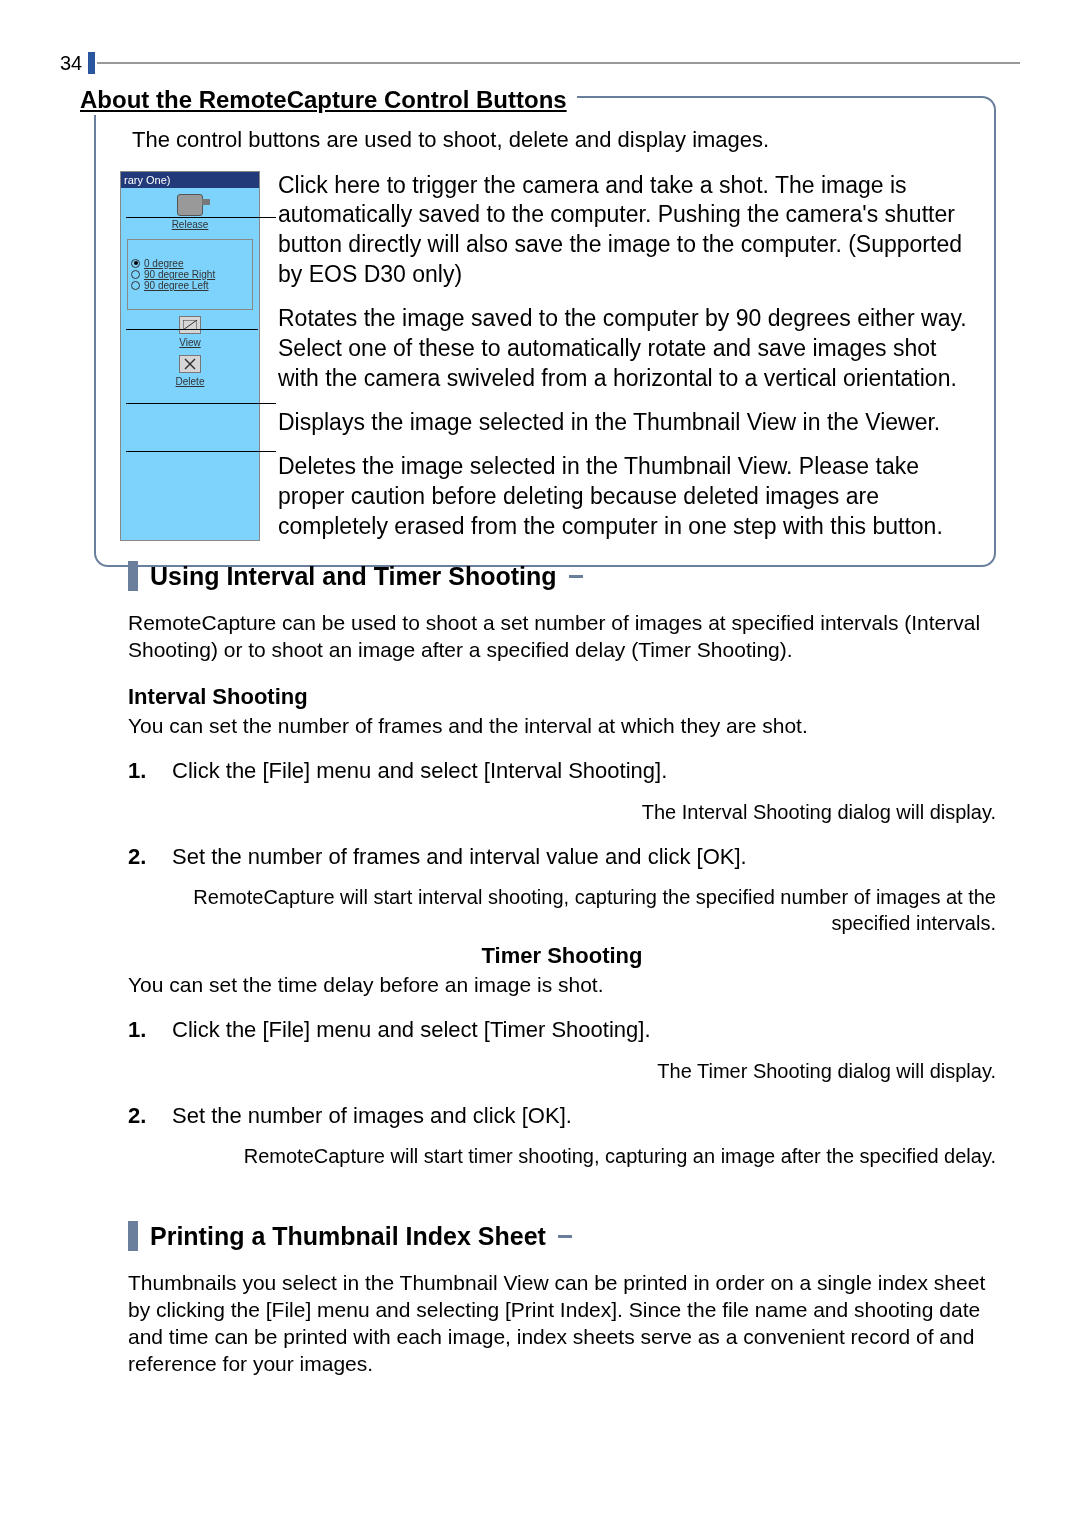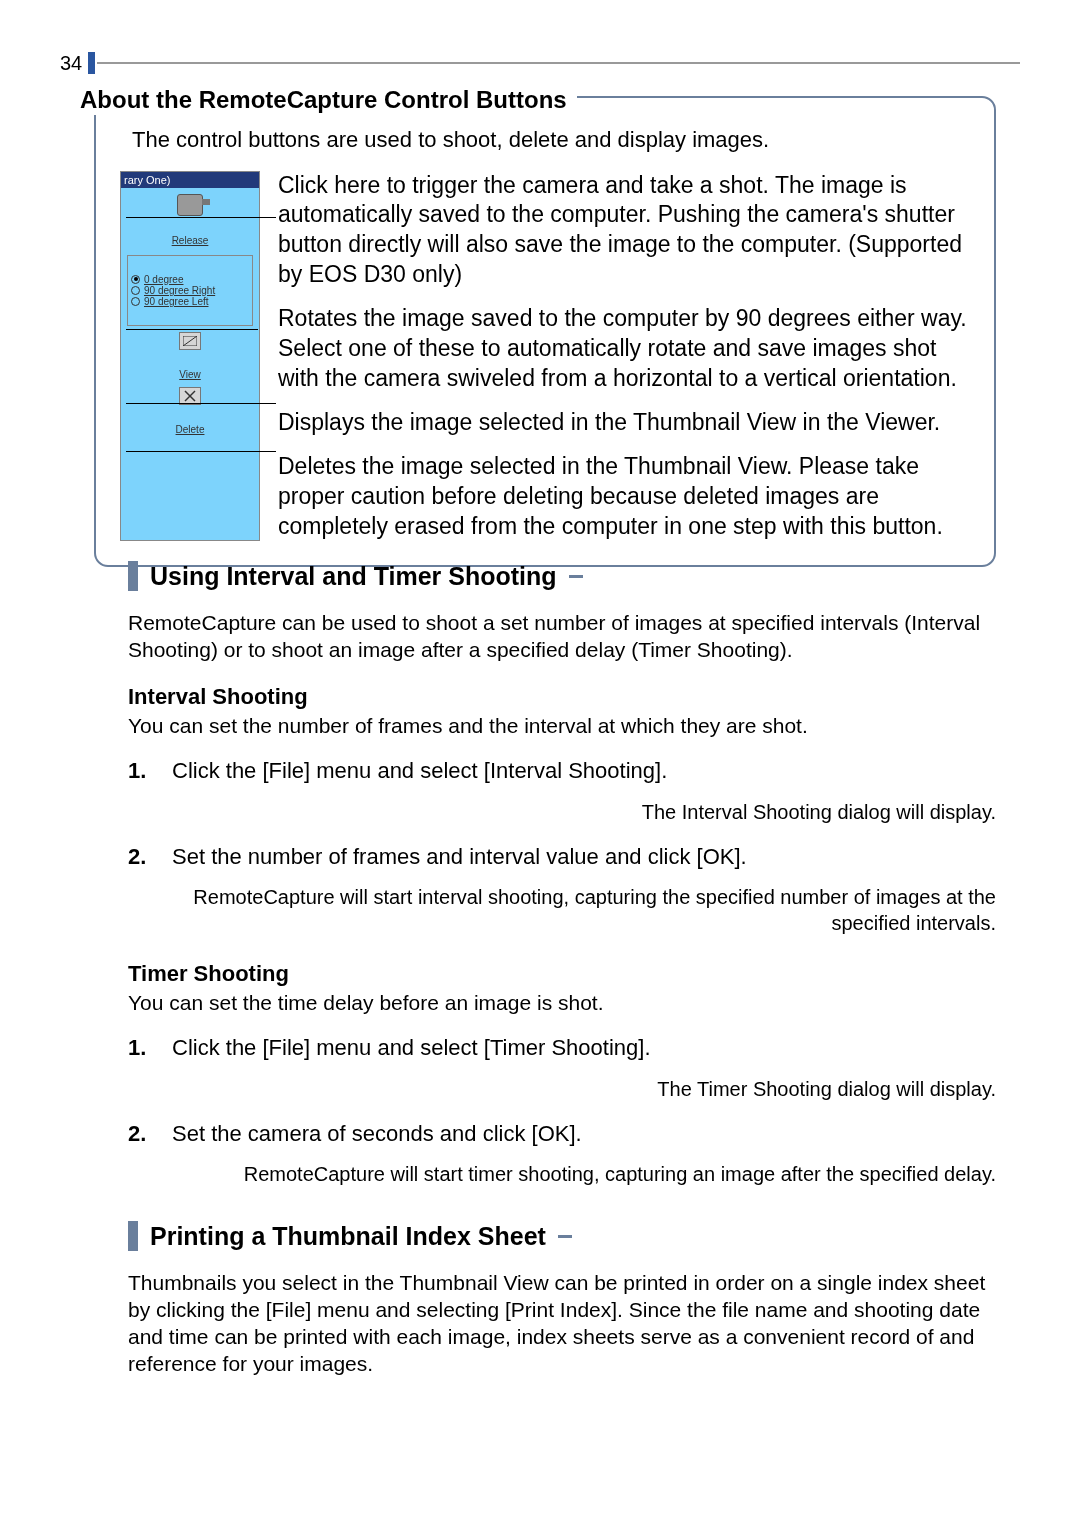--- a/index.html
+++ b/index.html
@@ -51,20 +51,21 @@
     top: -14px;
     left: -16px;
     background: #fff;
     padding: 0 10px 0 0;
     display: flex;
     align-items: center;
   }
   .callout-title {
     font-weight: bold;
     font-size: 24px;
+    text-decoration: underline;
   }
   .callout-intro {
     margin-top: 8px;
     margin-bottom: 16px;
     margin-left: 12px;
     font-size: 22px;
   }
   .callout-body {
     display: flex;
     gap: 18px;
@@ -82,21 +83,21 @@
     background: #223a7a;
     color: #fff;
     font-size: 11px;
     padding: 1px 3px;
     margin: -4px -4px 6px -4px;
   }
   .ui-center {
     display:flex;
     flex-direction:column;
     align-items:center;
-    gap:18px;
+    gap:2px;
     margin-bottom:6px;
   }
   .cam-icon {
     width:26px; height:22px; background:#999; border:1px solid #555; border-radius:3px; position:relative;
   }
   .cam-icon::before{
     content:""; position:absolute; right:-8px; top:4px; width:8px;height:6px;background:#777;
   }
   .ui-label {
     text-align:center; font-size:10px; text-decoration:underline; color:#333;
@@ -238,35 +239,35 @@
   </div>
 
   <div class="step">
     <div class="step-num">2.</div>
     <div class="step-body">
       <div class="step-title">Set the number of frames and interval value and click [OK].</div>
       <div class="step-desc">RemoteCapture will start interval shooting, capturing the specified number of images at the specified intervals.</div>
     </div>
   </div>
 
-  <div class="sub-head" style="margin-top:24px;">Timer Shooting</div>
+  <div class="sub-head" style="margin-top:6px;text-align:center;">Timer Shooting</div>
   <div class="body-text" style="margin-bottom:4px;">You can set the time delay before an image is shot.</div>
 
   <div class="step">
     <div class="step-num">1.</div>
     <div class="step-body">
       <div class="step-title">Click the [File] menu and select [Timer Shooting].</div>
       <div class="step-desc">The Timer Shooting dialog will display.</div>
     </div>
   </div>
 
   <div class="step">
     <div class="step-num">2.</div>
     <div class="step-body">
-      <div class="step-title">Set the camera of seconds and click [OK].</div>
+      <div class="step-title">Set the number of images and click [OK].</div>
       <div class="step-desc">RemoteCapture will start timer shooting, capturing an image after the specified delay.</div>
     </div>
   </div>
 </div>
 
 <div class="content sec2">
   <div class="section-head">
     <div class="sec-bar"></div>
     <div class="sec-title">Printing a Thumbnail Index Sheet</div>
     <div class="sec-line"></div>

